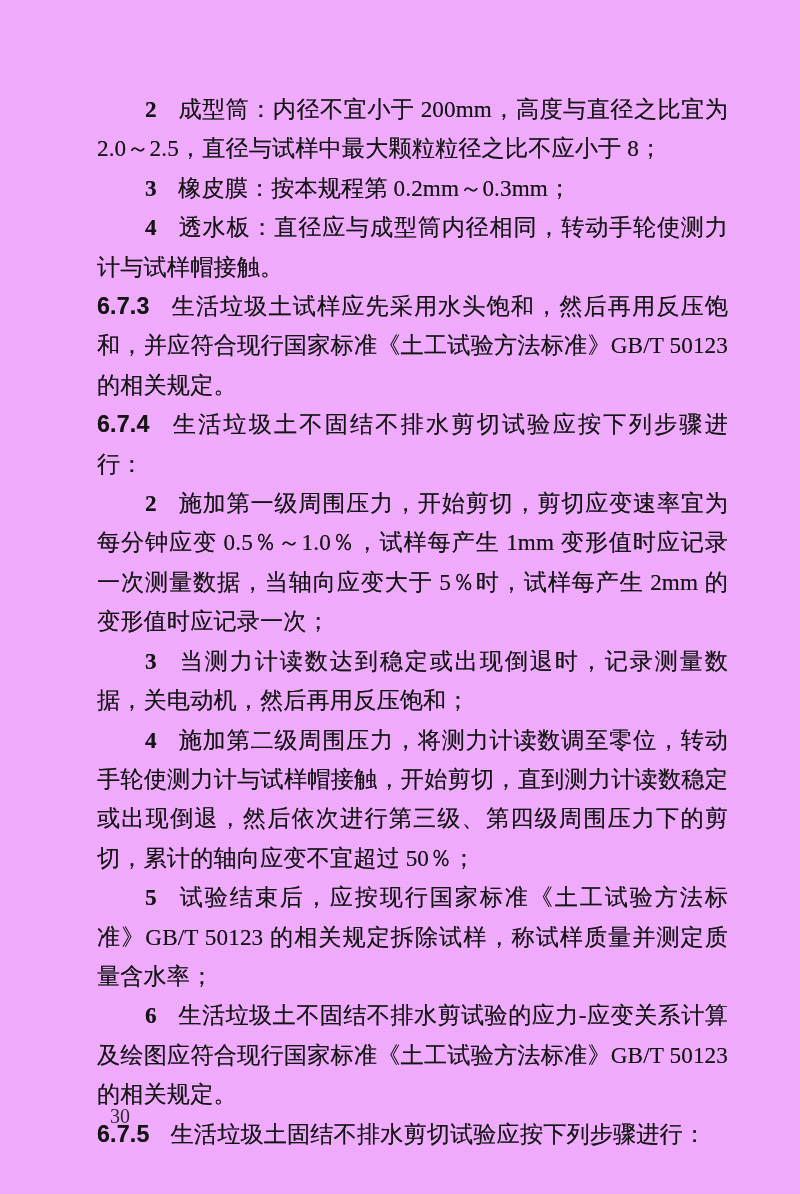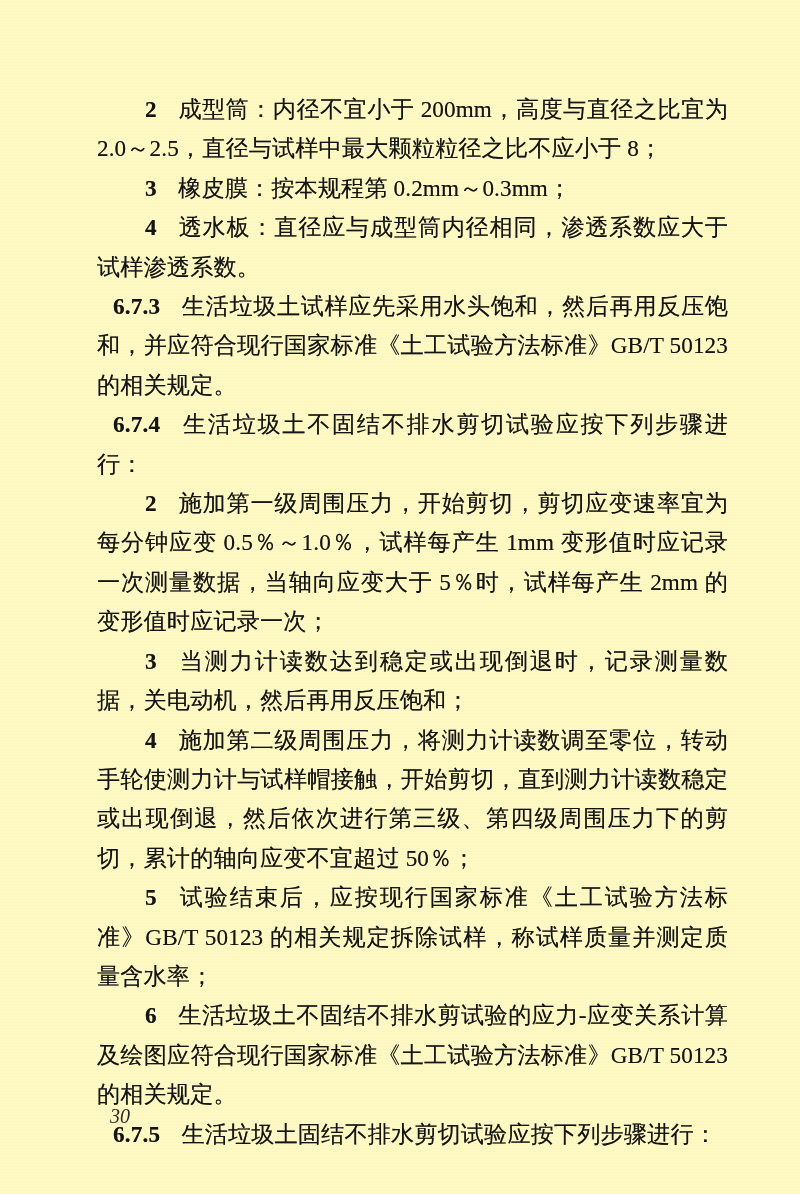--- a/index.html
+++ b/index.html
@@ -15,21 +15,21 @@
     color: #111111;
     position: relative;
   }
 
   .page {
     position: absolute;
     left: 0;
     top: 0;
     width: 800px;
     height: 1194px;
-    background: #fef9c3;
+    background: #f0abfc;
   }
 
   
   .text-column {
     position: absolute;
     left: 97px;
     top: 90px;
     width: 631px;
   }
 
@@ -58,31 +58,29 @@
   }
 
   .num-bold {
     font-weight: bold;
     letter-spacing: 0.5px;
   }
   .gap-md { display: inline-block; width: 21px; }
 
   
   .lat {
-    font-family: Liberation Serif, serif;
+    font-family: Liberation Sans, sans-serif;
     letter-spacing: 0.2px;
-    margin-left: 16px;
   }
 
   .page-number {
     position: absolute;
     left: 110px;
     top: 1105px;
     font-size: 20px;
-    font-style: italic;
     color: #2a2a2a;
     font-family: "Liberation Serif", "DejaVu Serif", serif;
   }
 
   
   .grain {
     position: absolute;
     left: 0; top: 0;
     width: 800px; height: 1194px;
     pointer-events: none;
@@ -100,21 +98,21 @@
 
     <p class="para item">
       <span class="num-bold">2</span><span class="gap-md"></span><span>成型筒：内径不宜小于 200mm，高度与直径之比宜为 2.0～2.5，直径与试样中最大颗粒粒径之比不应小于 8；</span>
     </p>
 
     <p class="para item">
       <span class="num-bold">3</span><span class="gap-md"></span><span>橡皮膜：按本规程第 0.2mm～0.3mm；</span>
     </p>
 
     <p class="para item">
-      <span class="num-bold">4</span><span class="gap-md"></span><span>透水板：直径应与成型筒内径相同，渗透系数应大于试样渗透系数。</span>
+      <span class="num-bold">4</span><span class="gap-md"></span><span>透水板：直径应与成型筒内径相同，转动手轮使测力计与试样帽接触。</span>
     </p>
 
     <p class="para clause">
       <span class="num-bold lat">6.7.3</span><span class="gap-md"></span><span>生活垃圾土试样应先采用水头饱和，然后再用反压饱和，并应符合现行国家标准《土工试验方法标准》GB/T 50123 的相关规定。</span>
     </p>
 
     <p class="para clause">
       <span class="num-bold lat">6.7.4</span><span class="gap-md"></span><span>生活垃圾土不固结不排水剪切试验应按下列步骤进行：</span>
     </p>
 

